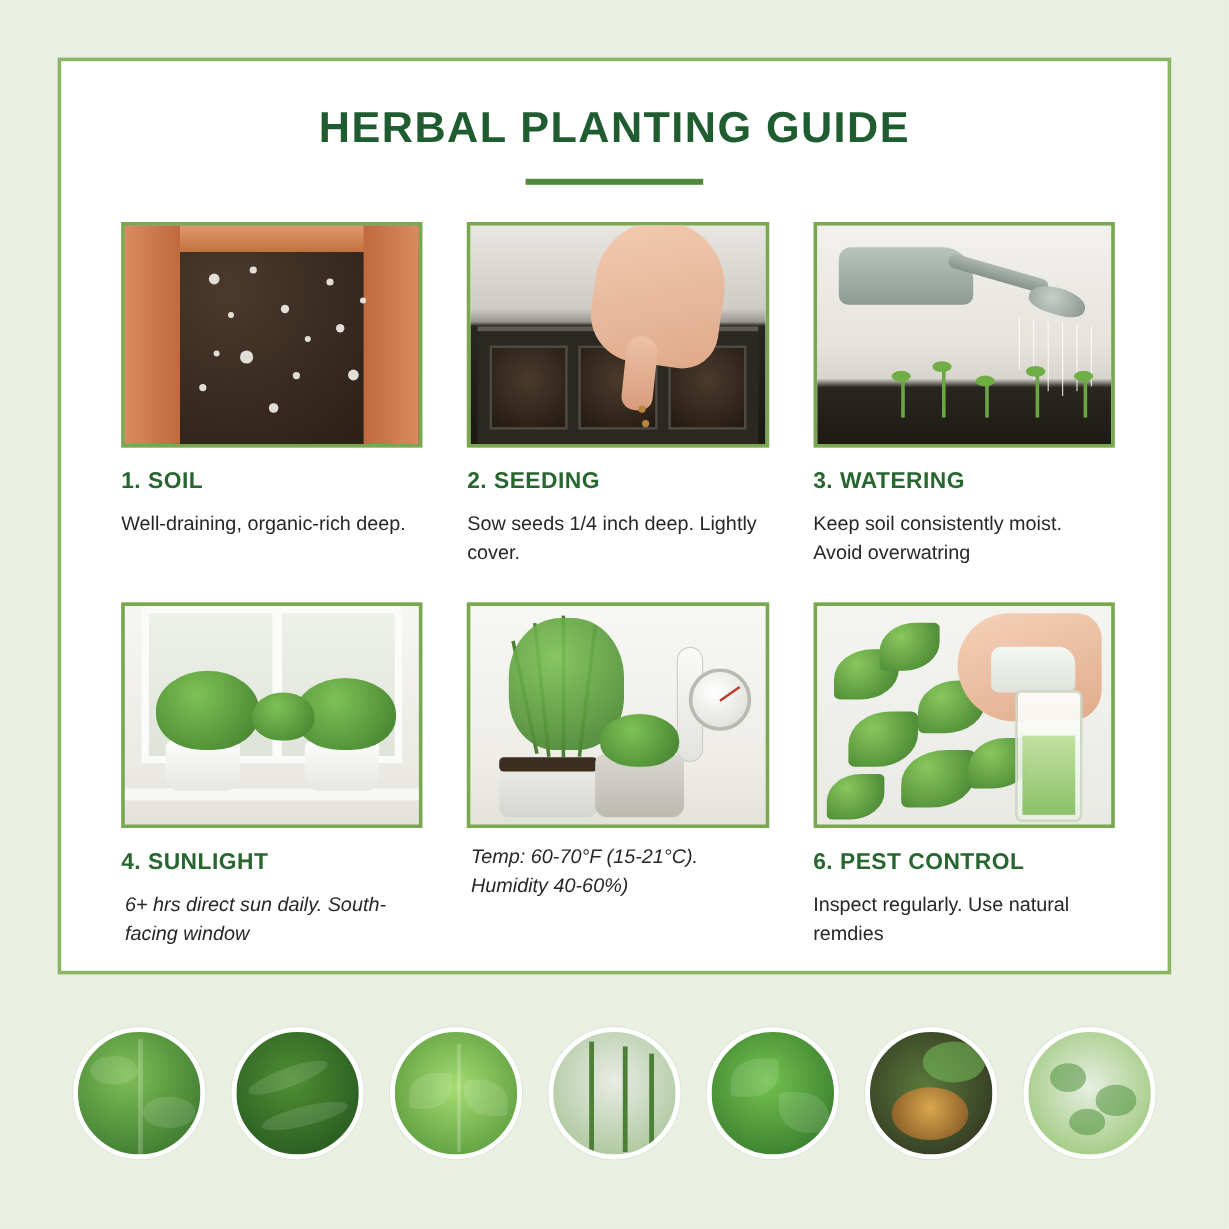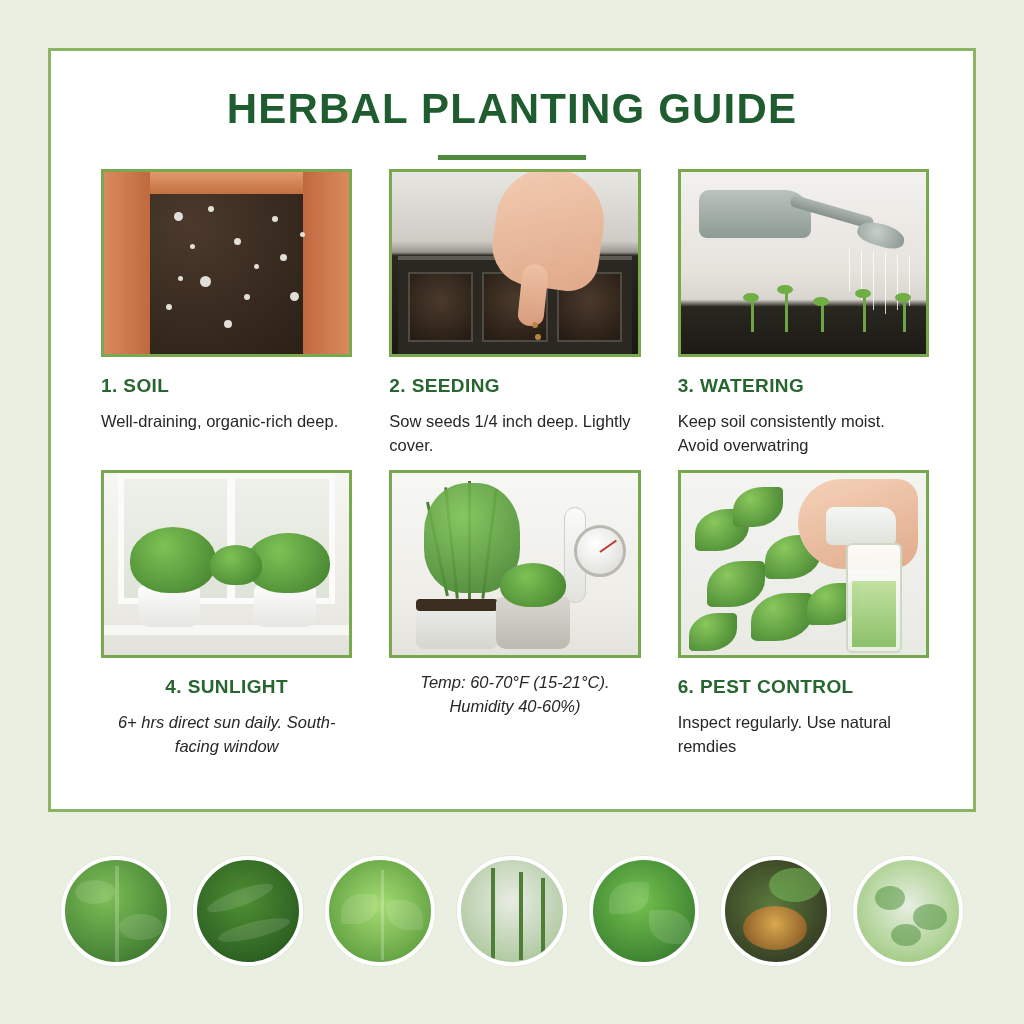--- a/index.html
+++ b/index.html
@@ -21,21 +21,21 @@
     left: 48px;
     top: 48px;
     width: 928px;
     height: 764px;
     background: #ffffff;
     border: 3px solid #8cb563;
   }
   .title {
     text-align: center;
     margin-top: 34px;
-    font-size: 42px;
+    font-size: 36px;
     font-weight: bold;
     letter-spacing: 1.2px;
     color: #1f5c30;
     font-family: "Liberation Sans", sans-serif;
   }
   .title-rule {
     width: 148px;
     height: 5px;
     background: #4f8a3a;
     margin: 22px auto 0 auto;
@@ -44,21 +44,21 @@
     position: absolute;
     left: 0;
     top: 118px;
     width: 928px;
     padding: 0 50px;
     display: grid;
     grid-template-columns: repeat(3, 1fr);
     column-gap: 37px;
     row-gap: 12px;
   }
-  .step { width: 100%; }
+  .step { width: 100%; margin-top: 16px; }
   .thumb {
     width: 100%;
     height: 188px;
     border: 3px solid #7aa84f;
     overflow: hidden;
     position: relative;
     background: #ddd;
   }
   .step-title {
     margin-top: 18px;
@@ -67,21 +67,21 @@
     color: #27662f;
     letter-spacing: 0.4px;
   }
   .step-desc {
     margin-top: 13px;
     font-size: 16.5px;
     line-height: 1.45;
     color: #26272a;
     max-width: 255px;
   }
-  .row2 .step-title, .row2 .step-desc { text-align: center; margin-left: auto; margin-right: auto; }
+  .row2 .step-title, .row2 .step-desc { text-align: left; margin-left: auto; margin-right: auto; }
   .row2 .step-desc { max-width: 245px; font-style: italic; }
 
   
   .art { position: absolute; inset: 0; }
 
   
   .soil-bg { background: radial-gradient(circle at 35% 30%, #4b392c 0%, #33261c 60%, #261b13 100%); }
   .soil-pot-l, .soil-pot-r {
     position: absolute; top: 0; width: 46px; height: 100%;
     background: linear-gradient(90deg, #d98a5e, #c0693f);

